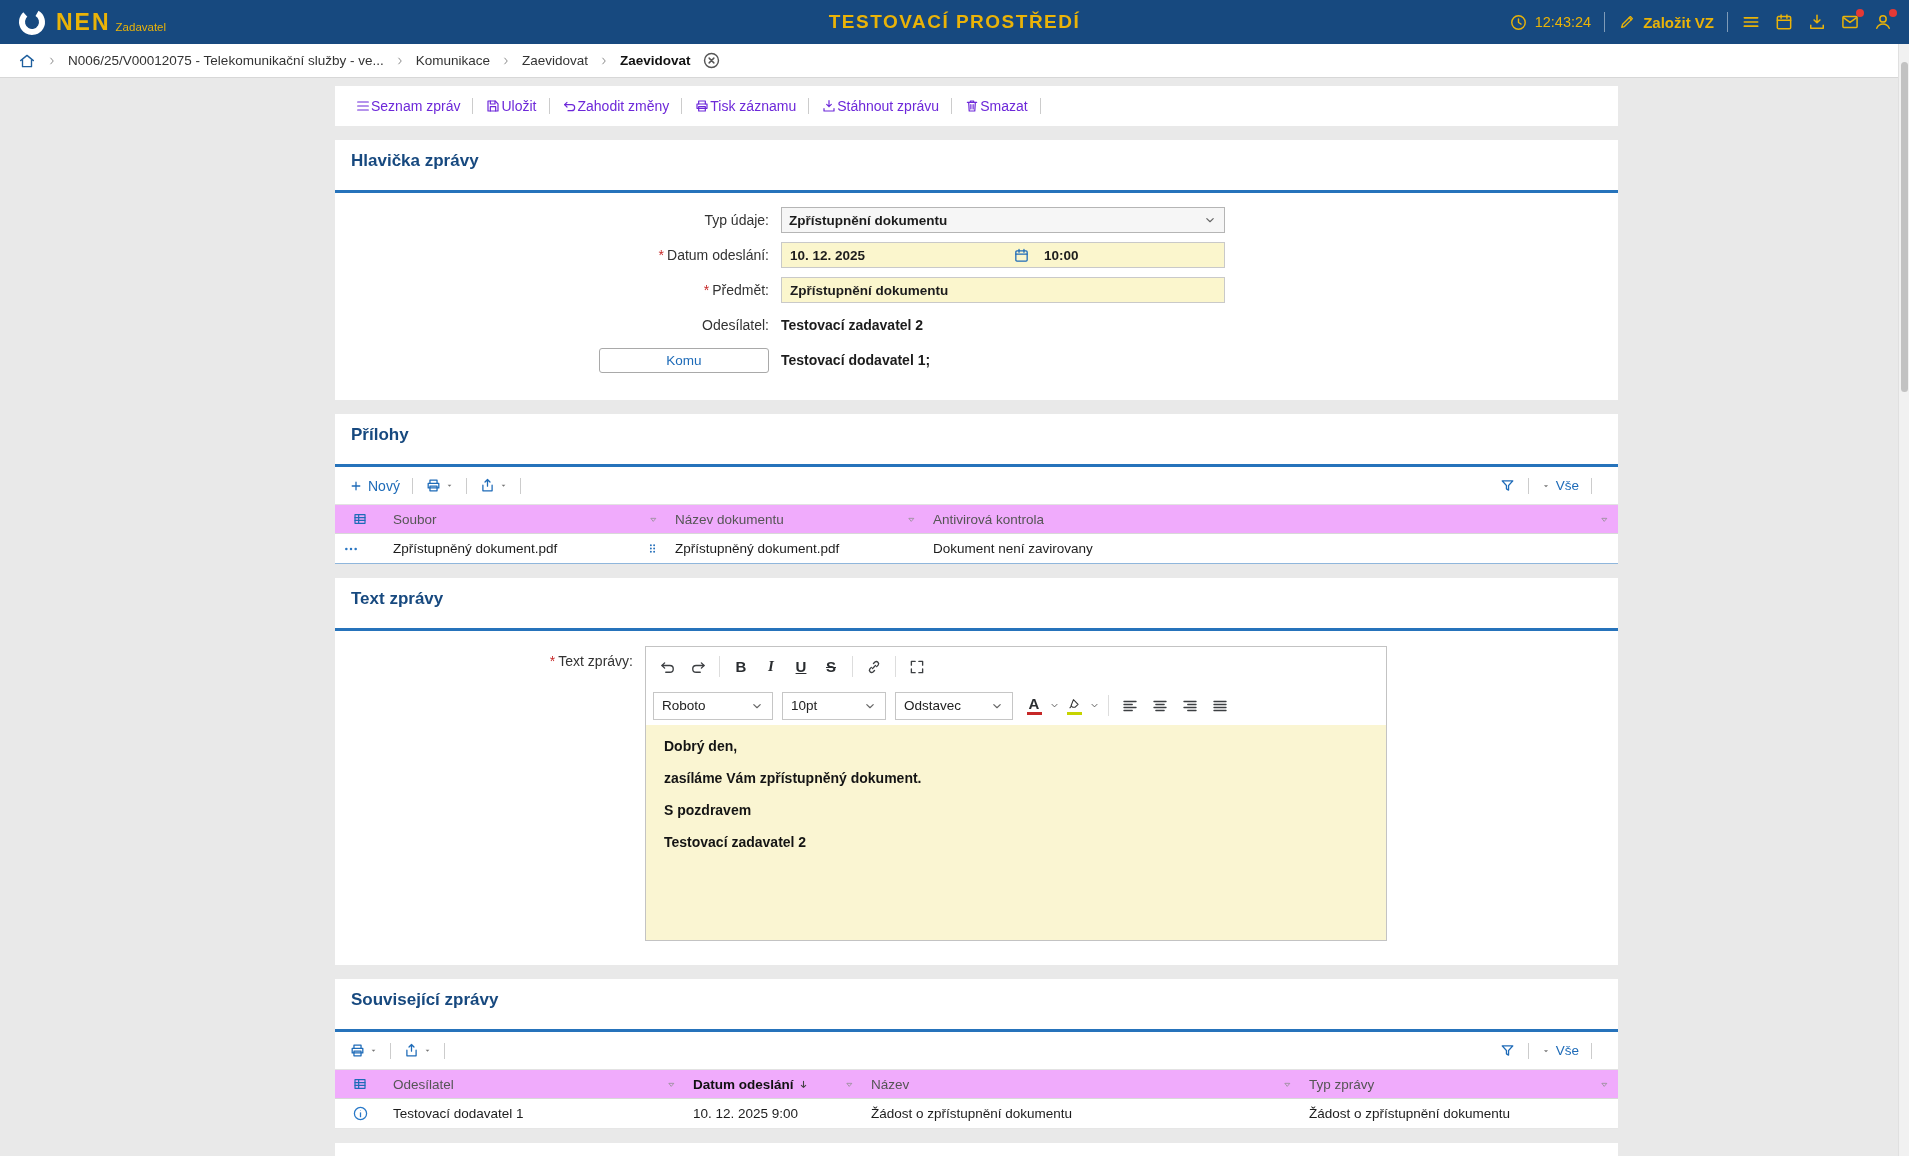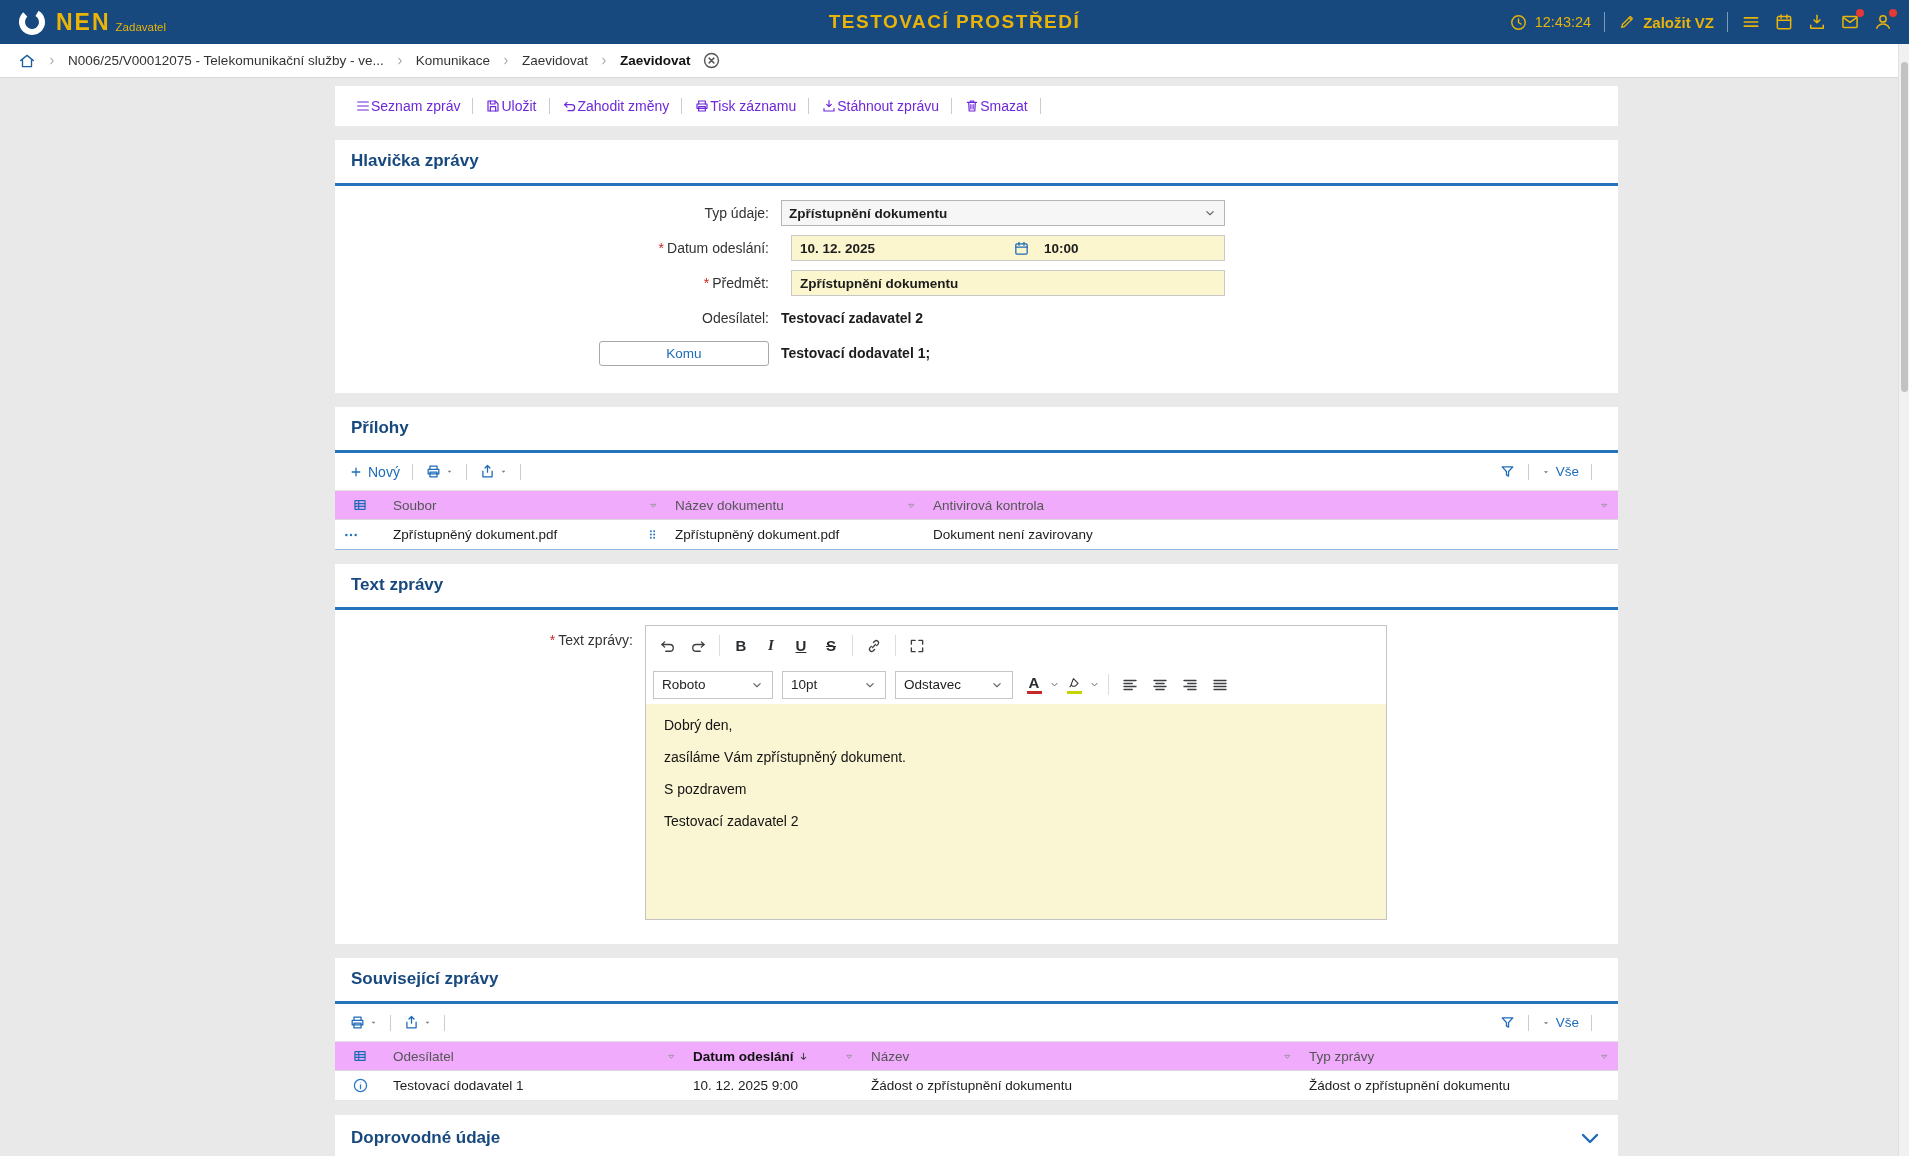--- a/index.html
+++ b/index.html
@@ -39,36 +39,36 @@
 
   
   .content { padding:8px 291px 0 335px; }
   .card { background:#fff; margin-bottom:14px; }
 
   .actions-card { display:flex; align-items:center; height:40px; padding:0 20px; }
   .act { display:inline-flex; align-items:center; color:#6d28d9; font-size:14px; }
   .act svg { width:16px; height:16px; }
   .psep { width:1px; height:16px; background:#ccc; margin:0 12px; }
 
-  .sechead { display:flex; align-items:center; justify-content:space-between; padding:11px 16px 12px; }
+  .sechead { display:flex; align-items:center; justify-content:space-between; padding:11px 16px 19px; }
   .sechead h2 { font-size:17px; font-weight:bold; color:#17497f; }
   .sechead .expchev svg { width:24px; height:24px; color:#1e6bb8; stroke-width:2.4; display:block; }
   .rule { height:3px; background:#2673bb; }
 
   
   .form { padding:14px 0 18px; }
   .frow { display:flex; align-items:center; margin-bottom:9px; min-height:26px; }
   .flabel { width:446px; display:flex; justify-content:flex-end; align-items:center; padding-right:12px; font-size:14px; color:#333; text-align:right; }
   .req { color:#c62828; margin-right:3px; }
   .ffield { width:444px; display:flex; align-items:center; }
   .val { font-weight:bold; color:#1c1c1c; }
   .select { width:444px; height:26px; background:#f6f6f6; border:1px solid #b5b5b5; display:flex; align-items:center; justify-content:space-between; padding:0 7px; }
   .select .selval { font-weight:bold; font-size:13.5px; color:#1c1c1c; }
   .select svg, .esel svg { width:14px; height:14px; color:#666; stroke-width:2; }
-  .yellowbar { width:444px; height:26px; background:#fbf6cd; border:1px solid #c9c9c9; display:flex; align-items:center; padding:0 8px;margin-left:10px; }
+  .yellowbar { width:444px; height:26px; background:#fbf6cd; border:1px solid #c9c9c9; display:flex; align-items:center; padding:0 8px; }
   .yellowbar .dval { flex:1; font-weight:bold; font-size:13.5px; color:#1c1c1c; }
   .yellowbar .calbtn svg { width:17px; height:17px; color:#1e6bb8; display:block; }
   .yellowbar .tval { width:186px; padding-left:14px; font-weight:bold; font-size:13.5px; color:#1c1c1c; }
   .komu-btn { width:170px; height:25px; background:#fff; border:1px solid #a9a9a9; border-radius:3px; color:#1e6bb8; font-size:13.5px; display:flex; align-items:center; justify-content:center; }
 
   
   .gridbar { display:flex; align-items:center; height:37px; padding:0 14px; }
   .gicon { color:#1e6bb8; display:inline-flex; align-items:center; gap:3px; }
   .gicon svg.main { width:17px; height:17px; }
   .gicon svg.cd { width:9px; height:9px; color:#777; }
@@ -105,21 +105,21 @@
   .eletter { font-size:15px; font-weight:bold; color:#2a2d30; }
   .eletter.it { font-style:italic; font-family:"Liberation Serif", serif; }
   .eletter.un { text-decoration:underline; }
   .eletter.st { text-decoration:line-through; }
   .esep { width:1px; height:21px; background:#ddd; margin:0 6px; }
   .esel { height:28px; border:1px solid #c6c6c6; display:flex; align-items:center; justify-content:space-between; padding:0 8px; font-size:13.5px; color:#222; margin-right:9px; background:#fff; }
   .colstack { display:flex; flex-direction:column; align-items:center; justify-content:center; width:24px; height:28px; }
   .colstack .bar { width:15px; height:3px; margin-top:1px; }
   .cchev svg { width:11px; height:11px; color:#555; stroke-width:2; }
   .ebody { height:215px; background:#faf5d2; padding:13px 18px; font-size:14px; color:#141414; overflow:hidden; }
-  .ebody p { margin-bottom:16px; }
+  .ebody p { margin-bottom:16px;font-weight:bold; }
   .efoot { height:27px; display:flex; align-items:center; justify-content:flex-end; gap:5px; padding:0 9px; color:#6d7377; font-weight:bold; font-size:14px; }
   .efoot svg { width:15px; height:15px; display:block; }
 
   
   .scrollbar { position:fixed; top:44px; right:0; bottom:0; width:11px; background:#f1f1f1; border-left:1px solid #e0e0e0; }
   .scrollbar .thumb { position:absolute; top:18px; left:2px; width:7px; height:330px; background:#c2c2c2; border-radius:4px; }
 </style>
 </head>
 <body>
 

